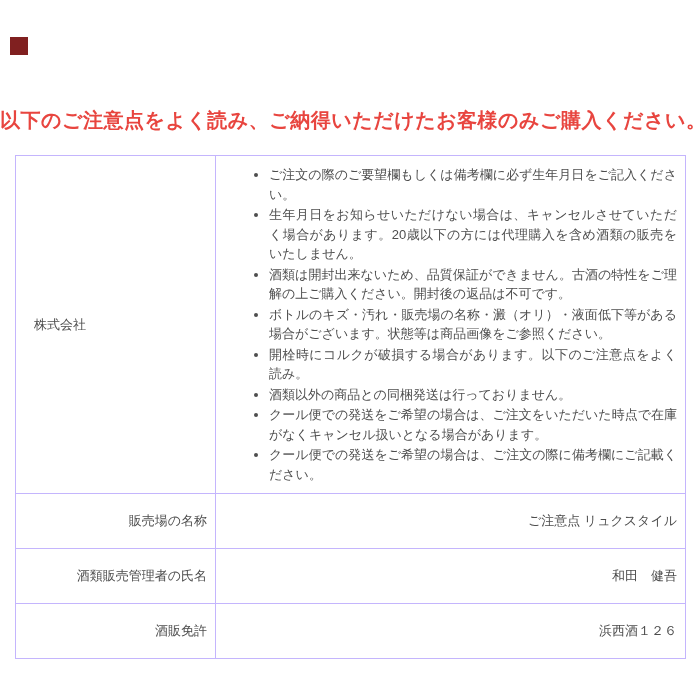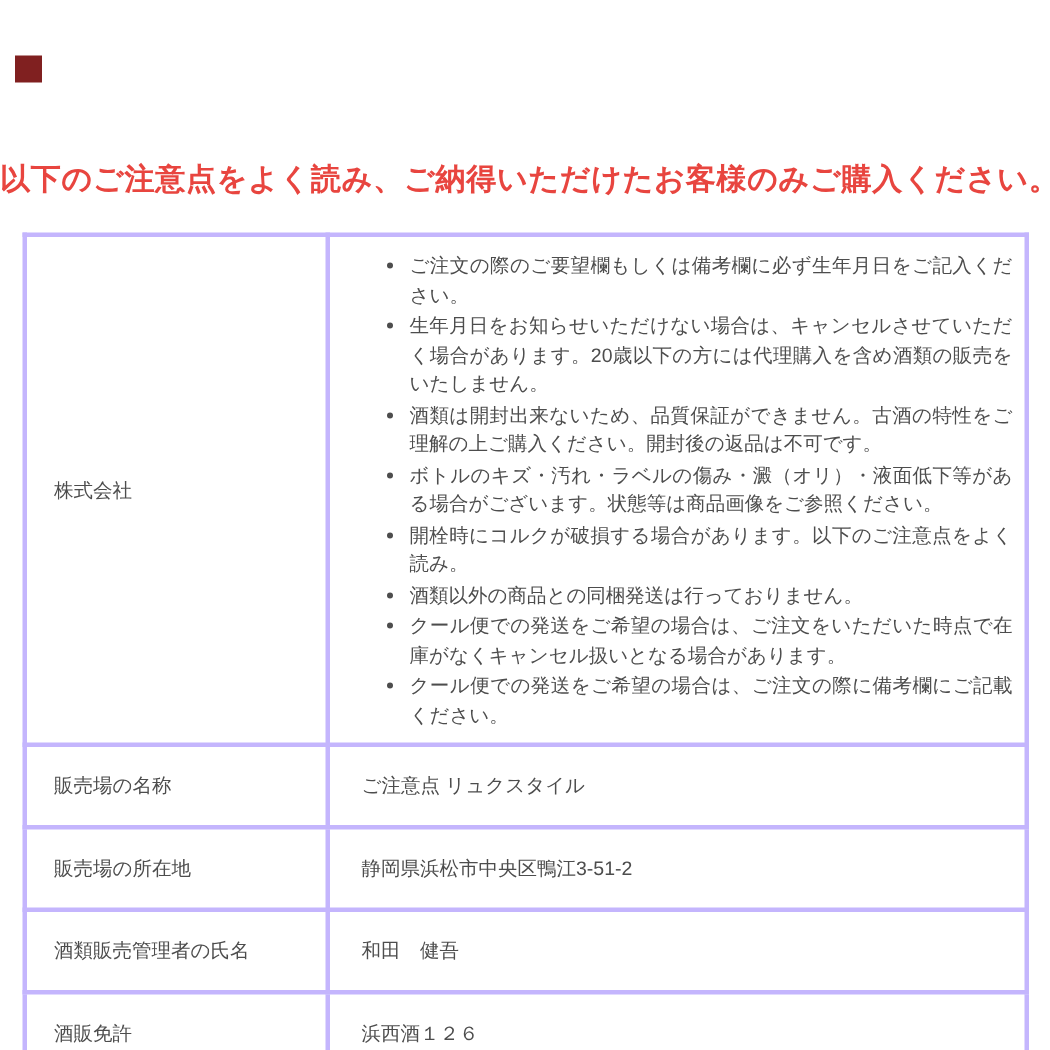--- a/index.html
+++ b/index.html
@@ -37,37 +37,37 @@
   }
   table.info-table {
     position: absolute;
     top: 155px;
     left: 15px;
     width: 671px;
     border-collapse: collapse;
     table-layout: fixed;
   }
   table.info-table td {
-    border: 3px solid #c4b5fd;
+    border: 1px solid #c4b5fd;
     font-size: 13px;
     color: #4d4d4d;
     vertical-align: middle;
     background: #ffffff;
   }
   td.label-cell {
     width: 173px;
     padding: 8px 8px 8px 18px;
     line-height: 1.5;
   }
   td.value-cell {
     padding: 8px 8px 8px 21px;
     line-height: 1.5;
   }
   tr.notes-row { height: 268px; }
-  tr.info-row  { height: 55px; }
+  tr.info-row  { height: 55px; text-align: right; }
   ul.notes-list {
     margin: 0;
     padding: 0 0 0 32px;
     list-style: disc outside;
   }
   ul.notes-list li {
     margin: 1px 0;
     line-height: 1.5;
     text-align: justify;
   }
@@ -81,35 +81,31 @@
 
 <table class="info-table">
   <tbody>
       <tr class="notes-row">
     <td class="label-cell">株式会社</td>
     <td class="value-cell">
       <ul class="notes-list">
         <li>ご注文の際のご要望欄もしくは備考欄に必ず生年月日をご記入ください。</li>
         <li>生年月日をお知らせいただけない場合は、キャンセルさせていただく場合があります。20歳以下の方には代理購入を含め酒類の販売をいたしません。</li>
         <li>酒類は開封出来ないため、品質保証ができません。古酒の特性をご理解の上ご購入ください。開封後の返品は不可です。</li>
-        <li>ボトルのキズ・汚れ・ラベルの傷み・澱（オリ）・液面低下等がある場合がございます。状態等は商品画像をご参照ください。</li>
+        <li>ボトルのキズ・汚れ・販売場の名称・澱（オリ）・液面低下等がある場合がございます。状態等は商品画像をご参照ください。</li>
         <li>開栓時にコルクが破損する場合があります。以下のご注意点をよく読み。</li>
         <li>酒類以外の商品との同梱発送は行っておりません。</li>
         <li>クール便での発送をご希望の場合は、ご注文をいただいた時点で在庫がなくキャンセル扱いとなる場合があります。</li>
         <li>クール便での発送をご希望の場合は、ご注文の際に備考欄にご記載ください。</li>
       </ul>
     </td>
   </tr>
   <tr class="info-row">
     <td class="label-cell">販売場の名称</td>
     <td class="value-cell">ご注意点 リュクスタイル</td>
-  </tr>
-  <tr class="info-row">
-    <td class="label-cell">販売場の所在地</td>
-    <td class="value-cell">静岡県浜松市中央区鴨江3-51-2</td>
   </tr>
   <tr class="info-row">
     <td class="label-cell">酒類販売管理者の氏名</td>
     <td class="value-cell">和田　健吾</td>
   </tr>
   <tr class="info-row">
     <td class="label-cell">酒販免許</td>
     <td class="value-cell">浜西酒１２６</td>
   </tr>
 </tbody>

